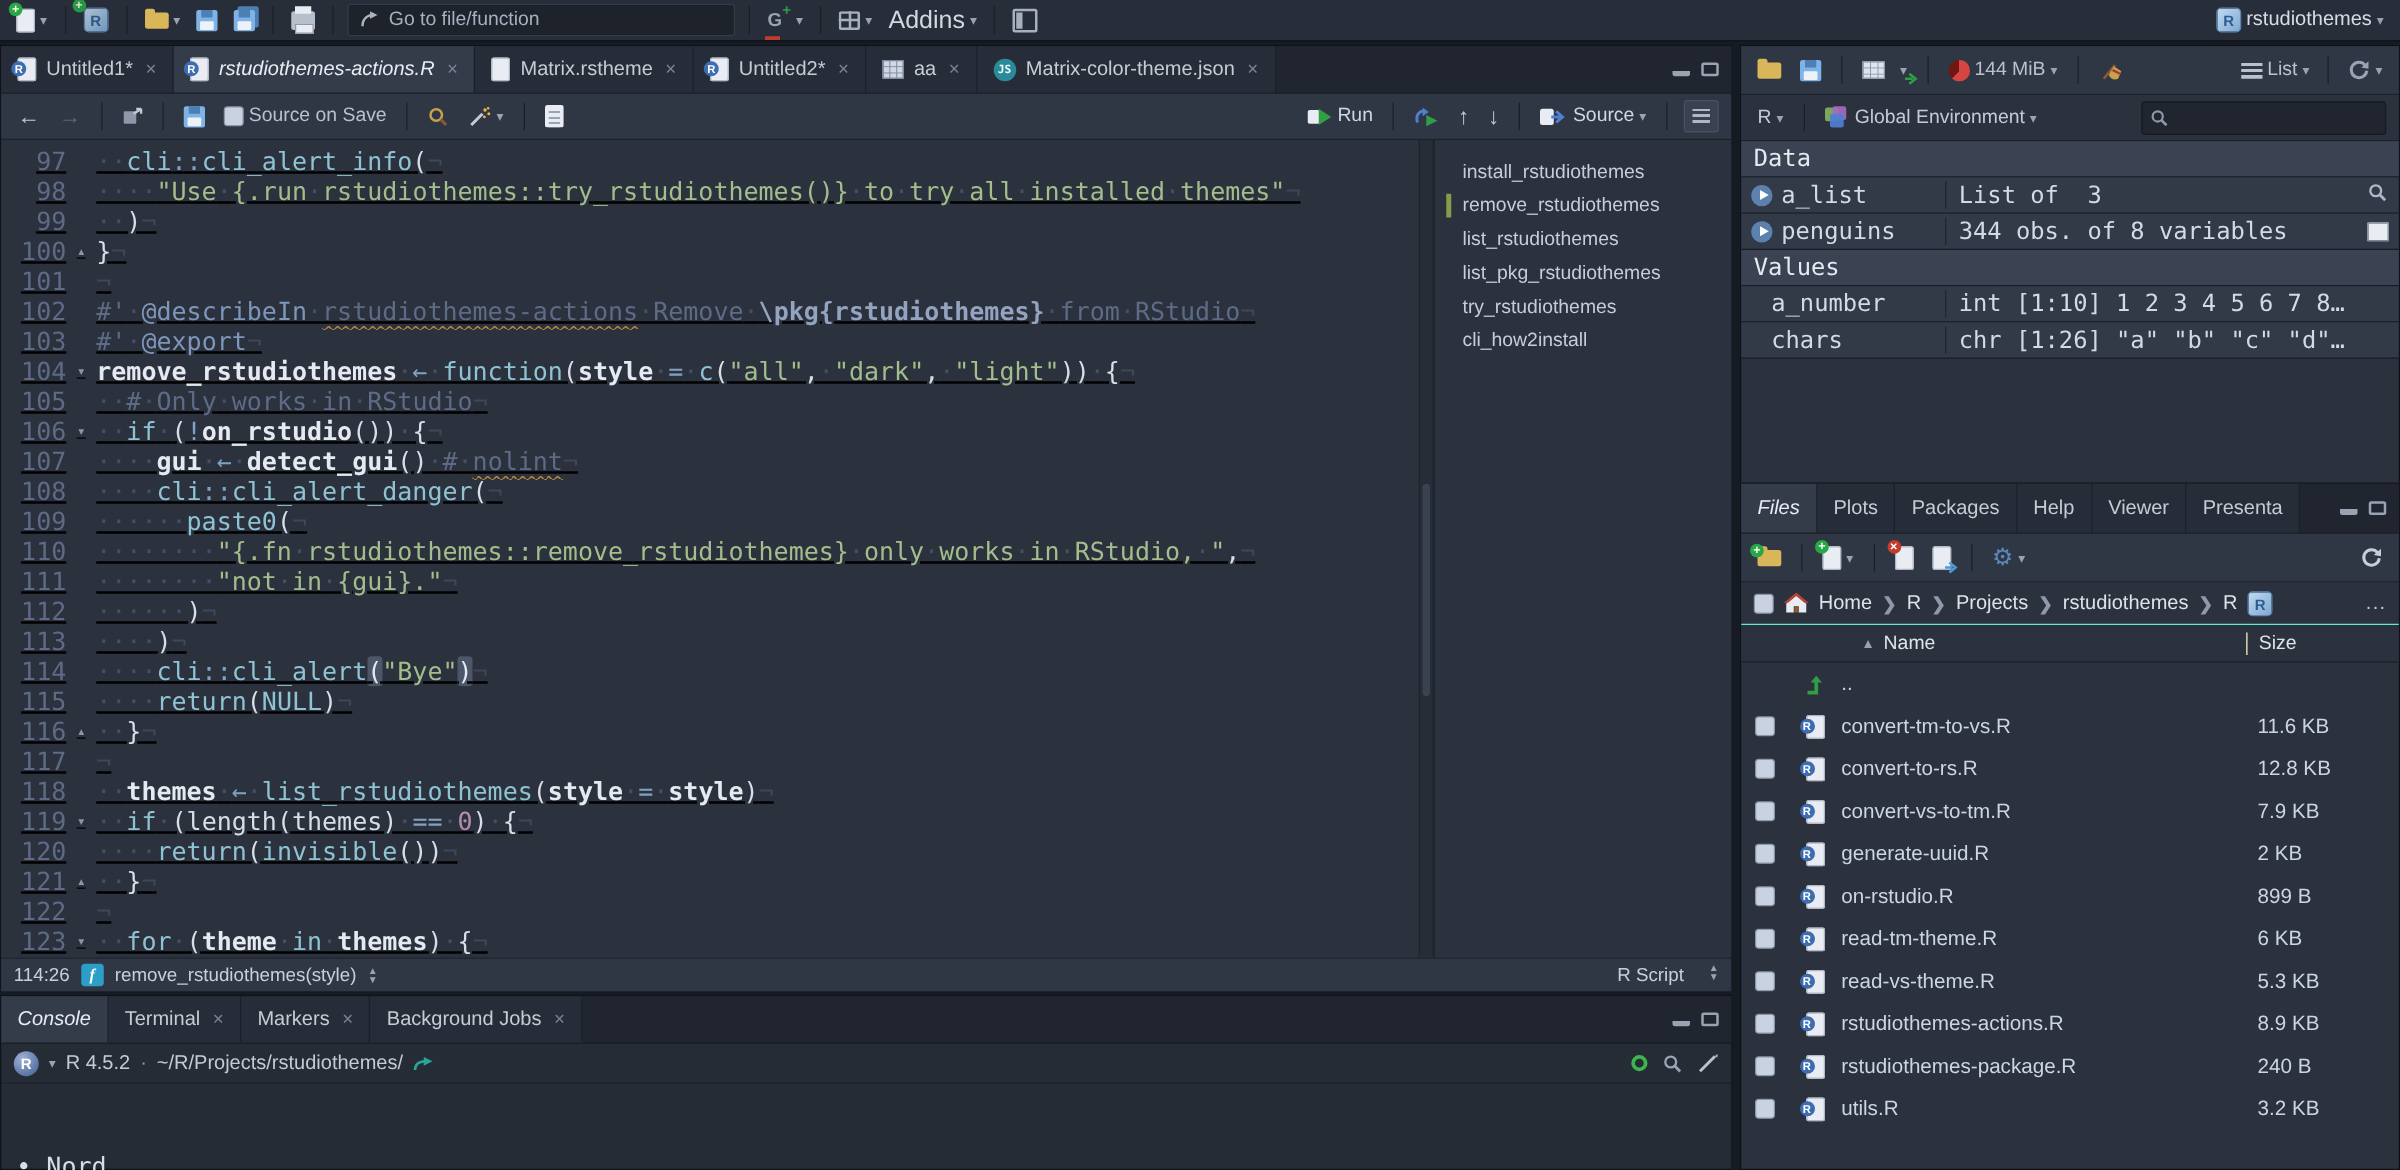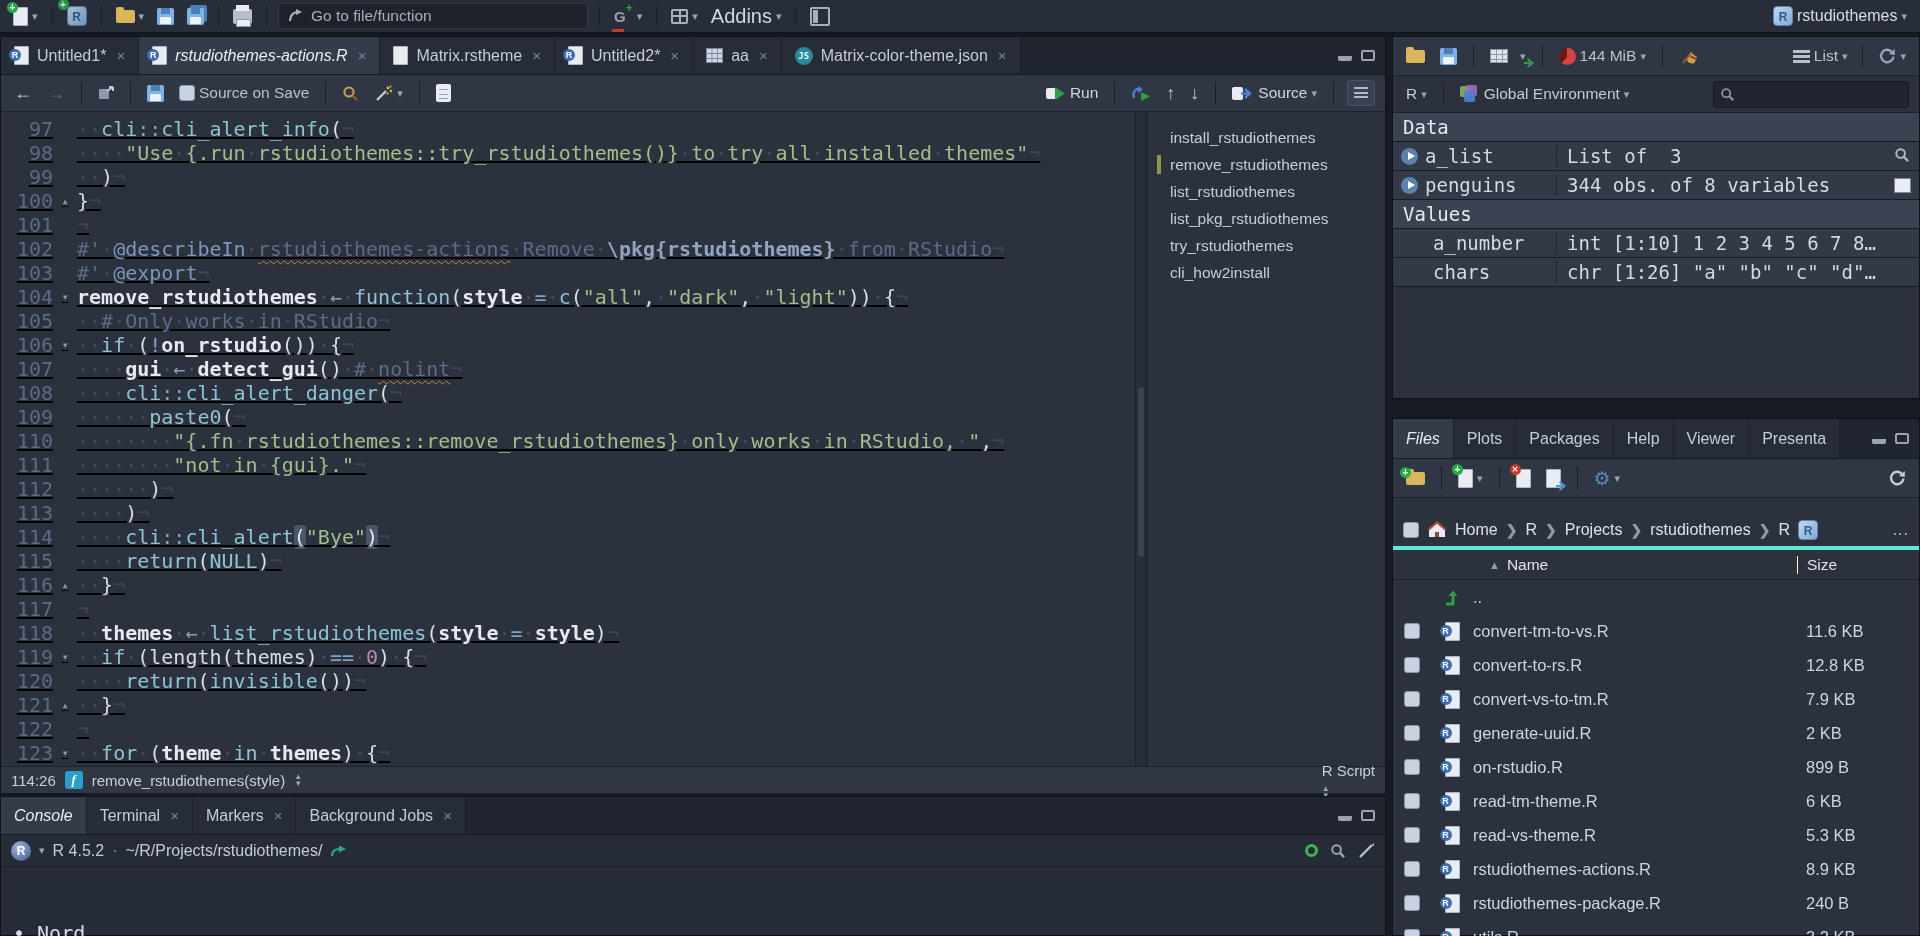--- a/index.html
+++ b/index.html
@@ -120,21 +120,21 @@
   .ct span.hb{color:#e5e9f0;background:#4c566a;border-radius:3px;}
   #ed-scrollbar{position:absolute;left:1134px;top:0;bottom:0;width:12px;background:#272d37;
      border-left:1px solid #1e242d;border-right:1px solid #1e242d;box-sizing:border-box;}
   #ed-scrollbar i{position:absolute;left:2px;right:2px;top:42%;height:26%;background:#3a4250;border-radius:3px;display:block;}
   #outline{position:absolute;left:1146px;right:0;top:0;bottom:0;border-left:1px solid #1e242d;padding-top:12px;}
   .ol-item{position:relative;height:27px;line-height:27px;padding-left:22px;font-size:15.5px;color:#c5cdda;white-space:nowrap;}
   .ol-item.on::before{content:"";position:absolute;left:9px;top:4px;bottom:4px;width:4px;background:#8a9a4b;}
 
   #ed-status{height:26px;background:#303744;border-top:1px solid #1c222b;display:flex;align-items:center;
      padding:0 10px;gap:9px;font-size:15px;color:#c9cfda;}
-  #ed-status .right{margin-left:auto;display:flex;align-items:flex-start;gap:7px;flex-direction:column;}
+  #ed-status .right{margin-left:auto;display:flex;align-items:flex-start;gap:20px;}
 
   
   #console-pane{top:760px;left:0;width:100%;bottom:0;background:#262c36;}
   #con-info{height:31px;display:flex;align-items:center;gap:8px;padding:0 10px;font-size:16px;color:#c5cbd6;
      border-bottom:1px solid #1d222b;}
   #con-info .right{margin-left:auto;display:flex;align-items:center;gap:12px;}
   #con-out{padding:4px 12px;font-family:"DejaVu Sans Mono",monospace;font-size:20px;line-height:25px;color:#d8dee9;white-space:pre;}
 
   
   #env-pane{top:0;left:0;width:100%;height:363px;}
@@ -148,31 +148,31 @@
   .sq3 b{position:absolute;width:11px;height:11px;border-radius:2px;display:block;}
   .sq3 b:nth-child(1){left:0;top:1px;background:#7ca65c;}
   .sq3 b:nth-child(2){left:6px;top:0;background:#a66bbf;opacity:.9;}
   .sq3 b:nth-child(3){left:4px;top:6px;background:#4f7fd0;opacity:.92;}
   #env-search{margin-left:auto;width:182px;height:25px;background:#20252f;border:1px solid #161a21;border-radius:3px;
      display:flex;align-items:center;padding:0 6px;gap:6px;}
   #env-grid{font-family:"DejaVu Sans Mono",monospace;font-size:19px;color:#d4dae4;}
   .env-sec{height:28px;line-height:28px;background:#3b4353;color:#e6eaf1;padding-left:10px;border-bottom:1px solid #171c24;}
   .env-row{height:28px;display:flex;align-items:center;background:#323947;border-bottom:1px solid #171c24;}
   .env-name{width:163px;flex:none;display:flex;align-items:center;gap:7px;padding-left:8px;box-sizing:border-box;white-space:pre;}
-  .env-name.noexp{padding-left:40px;}
+  .env-name.noexp{padding-left:24px;}
   .env-val{flex:1;border-left:1px solid #20252e;padding-left:10px;white-space:pre;overflow:hidden;}
   .expc{width:17px;height:17px;border-radius:50%;background:#5d81ad;position:relative;flex:none;display:inline-block;}
   .expc::before{content:"";position:absolute;left:6.5px;top:4.5px;border-left:7px solid #fff;
      border-top:4px solid transparent;border-bottom:4px solid transparent;}
   .env-act{width:34px;flex:none;display:flex;justify-content:center;}
 
   
-  #files-pane{top:382px;left:0;width:100%;bottom:0;}
-  #crumbs{height:33px;display:flex;align-items:center;gap:8px;padding:0 10px;border-bottom:4px solid #5eead4;
-     color:#dde3ec;font-size:16px;background:#2b313d;margin-top:15px;}
+  #files-pane{top:350px;left:0;width:100%;bottom:0;}
+  #crumbs{height:33px;display:flex;align-items:center;gap:8px;padding:0 10px;border-bottom:1px solid #5eead4;
+     color:#dde3ec;font-size:16px;background:#2b313d;}
   #crumbs .gt{color:#8f99ab;font-weight:700;font-size:14px;}
   #crumbs .more{margin-left:4px;color:#c5cbd6;letter-spacing:1px;}
   #crumbs .crspacer{flex:1;}
   #fhead{height:29px;display:flex;align-items:center;border-bottom:1px solid #1c222b;background:#2b313d;
      color:#dfe4ed;font-size:15.5px;}
   #fhead .nm{padding-left:96px;display:flex;align-items:center;gap:7px;flex:1;}
   #fhead .sz{width:122px;flex:none;border-left:1px solid #fef9c3;padding-left:9px;box-sizing:border-box;}
   .f-row{height:34px;display:flex;align-items:center;font-size:16.5px;color:#ccd5e6;}
   .f-chk{width:38px;flex:none;display:flex;justify-content:center;}
   .f-ic{width:42px;flex:none;display:flex;justify-content:center;align-items:center;}

